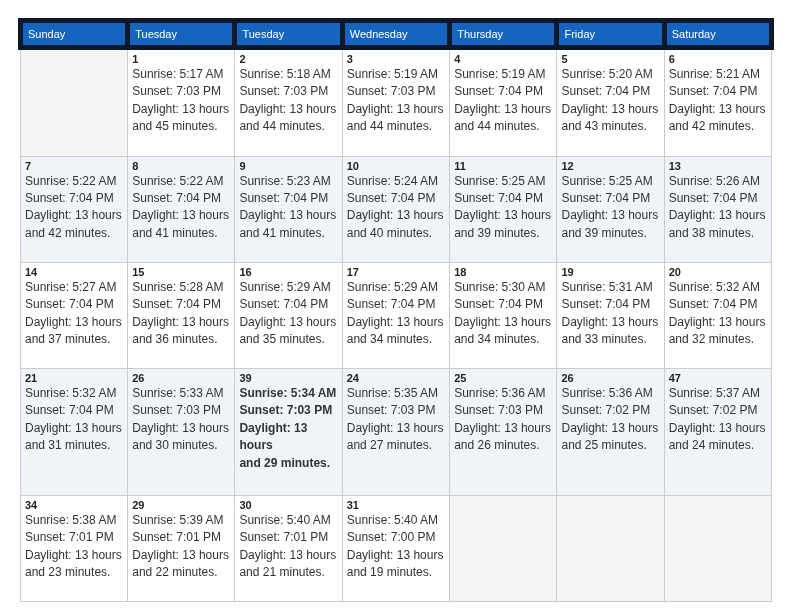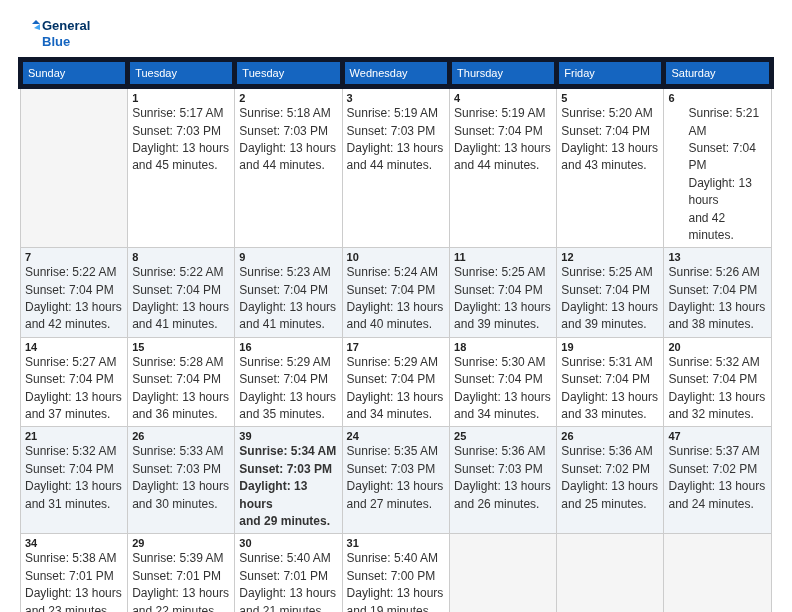--- a/index.html
+++ b/index.html
@@ -83,38 +83,20 @@
       line-height: 1.45;
     }
     .row-shaded td {
       background: #f0f4f8 !important;
     }
   </style>
 </head>
 <body>
 
 <div class="page">
-  <div class="header">
-    <div class="logo">
-  <div style="display:flex;align-items:center;gap:2px;">
-    <svg width="22" height="28" viewBox="0 0 22 28">
-      <polygon points="14,4 22,4 18,0" fill="#1565c0"></polygon>
-      <polygon points="16,8 22,4 22,10" fill="#42a5f5"></polygon>
-    </svg>
-    <div>
-      <div style="font-size:13px;font-weight:bold;color:#003366;line-height:1.2;">General</div>
-      <div style="font-size:13px;font-weight:bold;color:#1565c0;line-height:1.2;">Blue</div>
-    </div>
-  </div>
-</div>
-    <div class="title-block">
-      <div class="month-title"></div>
-      <div class="location"></div>
-    </div>
-  </div>
 
   <table class="calendar">
     <thead>
       <tr>
       <th>Sunday</th>
           <th>Tuesday</th>
           <th>Tuesday</th>
           <th>Wednesday</th>
           <th>Thursday</th>
           <th>Friday</th>
@@ -154,21 +136,21 @@
           </td>
           <td>
             <span class="day-num">5</span>
             <div class="day-info" style="white-space: pre-line;">Sunrise: 5:20 AM
 Sunset: 7:04 PM
 Daylight: 13 hours
 and 43 minutes.</div>
           </td>
           <td>
             <span class="day-num">6</span>
-            <div class="day-info" style="white-space: pre-line; margin-left: 20px;">Sunrise: 5:21 AM
+            <div class="day-info" style="white-space: pre-line;">Sunrise: 5:21 AM
 Sunset: 7:04 PM
 Daylight: 13 hours
 and 42 minutes.</div>
           </td>
         </tr>
         <tr class="row-shaded">
           <td>
             <span class="day-num">7</span>
             <div class="day-info" style="white-space: pre-line;">Sunrise: 5:22 AM
 Sunset: 7:04 PM

